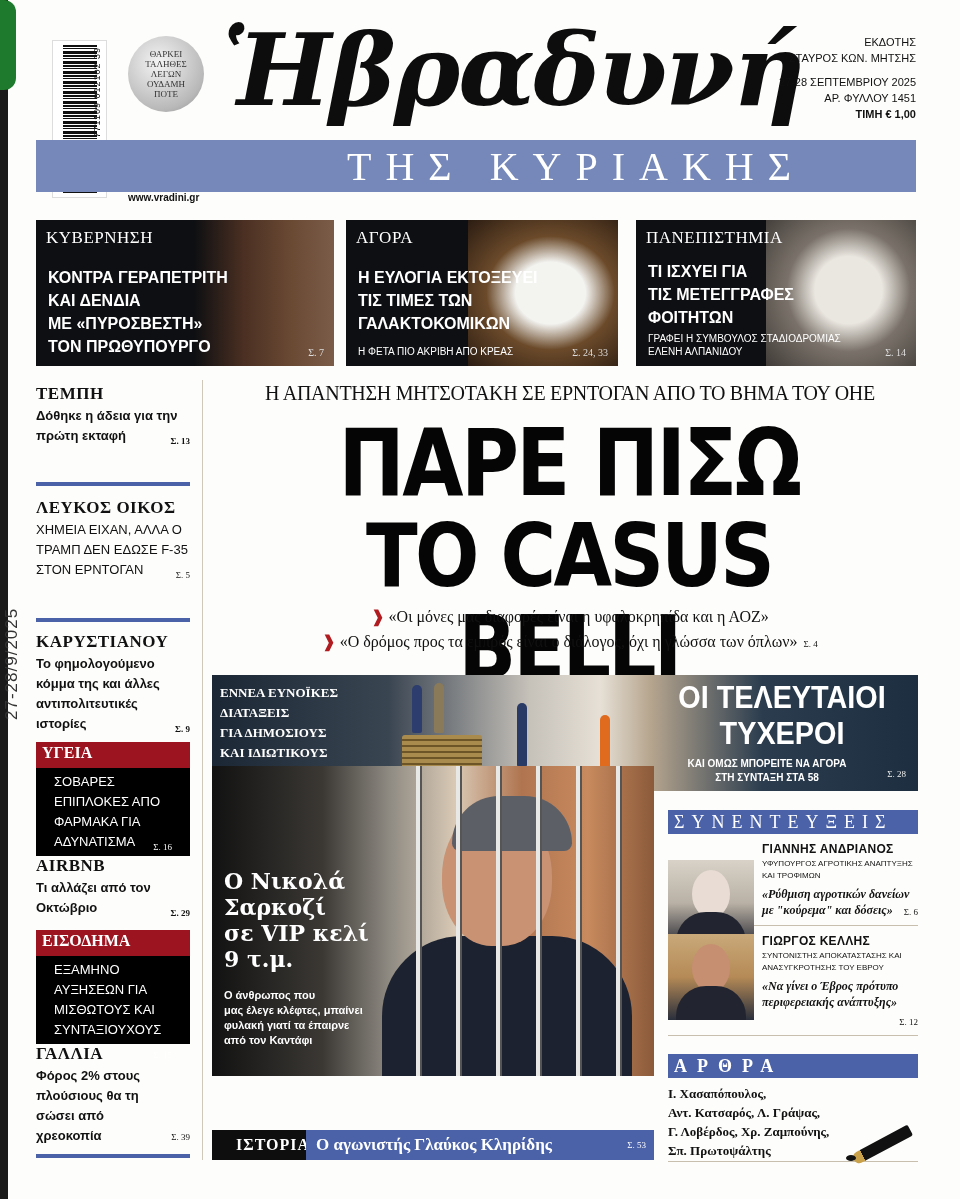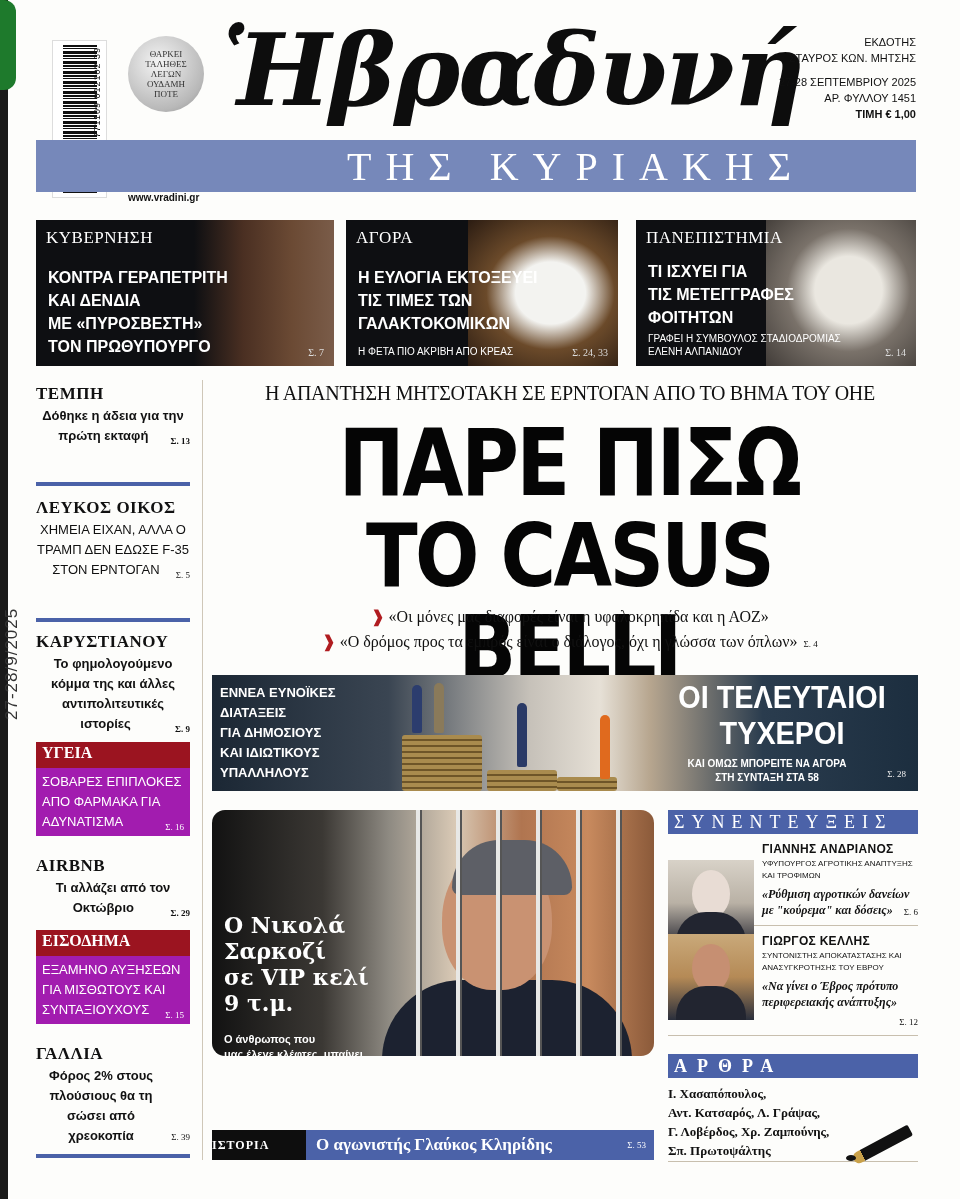--- a/index.html
+++ b/index.html
@@ -41,61 +41,61 @@
     .t1 { left: 36px; width: 298px; }
     .t1 .photo { width: 140px; background: linear-gradient(90deg, #0e0f12 0%, #4a2f22 35%, #6b4a34 70%, #7a5c49 100%); }
     .t2 { left: 346px; width: 272px; }
     .t2 .photo { width: 150px; background: radial-gradient(ellipse at 55% 50%, #f3f3f0 0 30%, #6b4a2a 55%, #2b1c12 100%); }
     .t3 { left: 636px; width: 280px; }
     .t3 .photo { width: 150px; background: radial-gradient(circle at 55% 48%, #eae7e0 0 30%, #7a726a 55%, #413c38 100%); }
 
     
     .lc { left: 36px; width: 154px; }
     .lc-kicker { font-family: "Liberation Serif", serif; font-weight: bold; font-size: 17px; letter-spacing: 0.5px; }
-    .lc-text { font-size: 13px; line-height: 20px; margin-top: 2px; text-align: center; }
+    .lc-text { font-size: 13px; line-height: 20px; margin-top: 2px; }
     .lc-text.bold { font-weight: bold; }
     .pg-inline { float: right; font-family: "Liberation Serif", serif; font-size: 9px; margin-top: 5px; }
     .lc-rule { height: 4px; background: #4b62a8; }
     .boxed .box-kicker { background: #9b1420; color: #fff; font-family: "Liberation Serif", serif; font-weight: bold; font-size: 16px; padding: 2px 6px; height: 26px; }
-    .boxed .box-body { background: #a21caf; color: #fff; font-size: 13px; line-height: 20px; padding: 4px 6px; }
+    .boxed .box-body { background: #000000; color: #fff; font-size: 13px; line-height: 20px; padding: 4px 18px; }
     .boxed .pg-inline { color: #fff; }
     .col-divider { left: 202px; top: 380px; width: 1px; height: 780px; background: #cfc7b8; }
 
     
     .supra { left: 220px; top: 382px; width: 700px; text-align: center; font-family: "Liberation Serif", serif; font-size: 20px; letter-spacing: -0.3px; }
     .mega { left: 214px; width: 710px; text-align: center; font-family: "DejaVu Sans", sans-serif; font-weight: bold; color: #050505; transform: scaleX(0.86); transform-origin: center; letter-spacing: -3px; }
     .mega1 { top: 416px; font-size: 92px; line-height: 96px; }
     .mega2 { top: 510px; font-size: 88px; line-height: 92px; }
     .quotes { left: 220px; top: 604px; width: 700px; text-align: center; font-family: "Liberation Serif", serif; font-size: 16px; line-height: 25px; }
     .quotes .mark { color: #b01c20; font-weight: bold; margin-right: 4px; }
     .quotes .pg { font-size: 9px; margin-left: 6px; }
 
     
     .banner { left: 212px; top: 675px; width: 706px; height: 116px; overflow: hidden;
       background: linear-gradient(90deg, #1b2734 0%, #3a4552 25%, #c6c1b9 45%, #e6e0d6 55%, #b7a68f 62%, #2a3c4e 78%, #1c2e3f 100%); }
-    .banner .left { position: absolute; left: 8px; top: 8px; color: #fff; font-weight: bold; font-size: 13px; line-height: 20px; }
+    .banner .left { position: absolute; left: 8px; top: 8px; color: #fff; font-weight: bold; font-size: 13px; line-height: 20px; font-family: Liberation Serif, serif; }
     .banner .big { position: absolute; left: 440px; top: 4px; width: 260px; text-align: center; color: #fff; font-weight: bold; font-size: 32px; line-height: 36px; transform: scaleX(0.9); }
     .banner .small { position: absolute; left: 440px; top: 82px; width: 230px; text-align: center; color: #fff; font-weight: bold; font-size: 10px; line-height: 14px; }
     .banner .pg { position: absolute; right: 12px; bottom: 12px; color: #eee; font-family: "Liberation Serif", serif; font-size: 9px; }
     .coin-stack { position: absolute; background: repeating-linear-gradient(180deg, #a98b4e 0 4px, #6e5528 4px 6px); border-radius: 3px; }
     .figure { position: absolute; width: 10px; border-radius: 5px 5px 2px 2px; }
 
     
-    .feature { left: 212px; top: 810px; width: 442px; height: 246px; overflow: hidden;
-      background: linear-gradient(90deg, #121212 0%, #3b3834 25%, #8e8a82 40%, #d9c9b5 55%, #b07550 70%, #c88a5e 85%, #8b5a3a 100%); border-radius: 13px; }
+    .feature { left: 212px; top: 766px; width: 442px; height: 310px; overflow: hidden;
+      background: linear-gradient(90deg, #121212 0%, #3b3834 25%, #8e8a82 40%, #d9c9b5 55%, #b07550 70%, #c88a5e 85%, #8b5a3a 100%); }
     .bars { position: absolute; left: 170px; top: 0; right: 0; bottom: 0;
       background: repeating-linear-gradient(90deg, transparent 0 34px, #e8e8e6 34px 38px, #555 38px 40px); }
     .suit { position: absolute; left: 170px; top: 170px; width: 250px; height: 140px; background: #1c2230; border-radius: 80px 80px 0 0; }
     .face { position: absolute; left: 230px; top: 40px; width: 110px; height: 140px; background: #c99272; border-radius: 50% 50% 45% 45%; }
     .hair { position: absolute; left: 240px; top: 30px; width: 120px; height: 55px; background: #5d5f66; border-radius: 60px 60px 10px 10px; }
     .feature .head { position: absolute; left: 12px; top: 102px; font-family: "DejaVu Serif", serif; font-weight: bold; font-size: 22px; line-height: 26px; color: #fff; }
     .feature .sub { position: absolute; left: 12px; top: 222px; font-weight: bold; font-size: 11px; line-height: 15px; color: #fff; }
 
     .history { left: 212px; top: 1130px; width: 442px; height: 30px; display: flex; }
-    .history .kicker { background: #0e0e0e; color: #fff; font-family: "Liberation Serif", serif; font-weight: bold; font-size: 12px; letter-spacing: 1px; padding: 0 0; display: flex; align-items: center; width: 94px; }
+    .history .kicker { background: #0e0e0e; color: #fff; font-family: "Liberation Serif", serif; font-weight: bold; font-size: 16px; letter-spacing: 1px; padding: 0 24px; display: flex; align-items: center; width: 94px; }
     .history .body { flex: 1; background: #4b62a8; color: #fff; font-family: "Liberation Serif", serif; font-weight: bold; font-size: 17px; display: flex; align-items: center; padding-left: 10px; }
     .history .pg { margin-left: auto; padding-right: 8px; font-size: 9px; font-weight: normal; }
 
     
     .rc { left: 668px; width: 250px; }
     .rc-band { background: #4b62a8; color: #fff; font-family: "Liberation Serif", serif; font-size: 18px; letter-spacing: 7px; padding: 0 6px; height: 24px; line-height: 24px; }
     .interview { height: 100px; position: relative; border-bottom: 1px solid #c8bfae; }
     .interview .portrait { position: absolute; left: 0; top: 8px; width: 86px; height: 86px; background: linear-gradient(180deg, #d8d2c8 0%, #b9b1a5 50%, #2a2a33 100%); }
     .interview .portrait .pface { position: absolute; left: 24px; top: 10px; width: 38px; height: 48px; border-radius: 50%; background: #d9b5a1; }
     .interview .portrait .pbody { position: absolute; left: 8px; top: 52px; width: 70px; height: 34px; border-radius: 30px 30px 0 0; background: #222530; }

